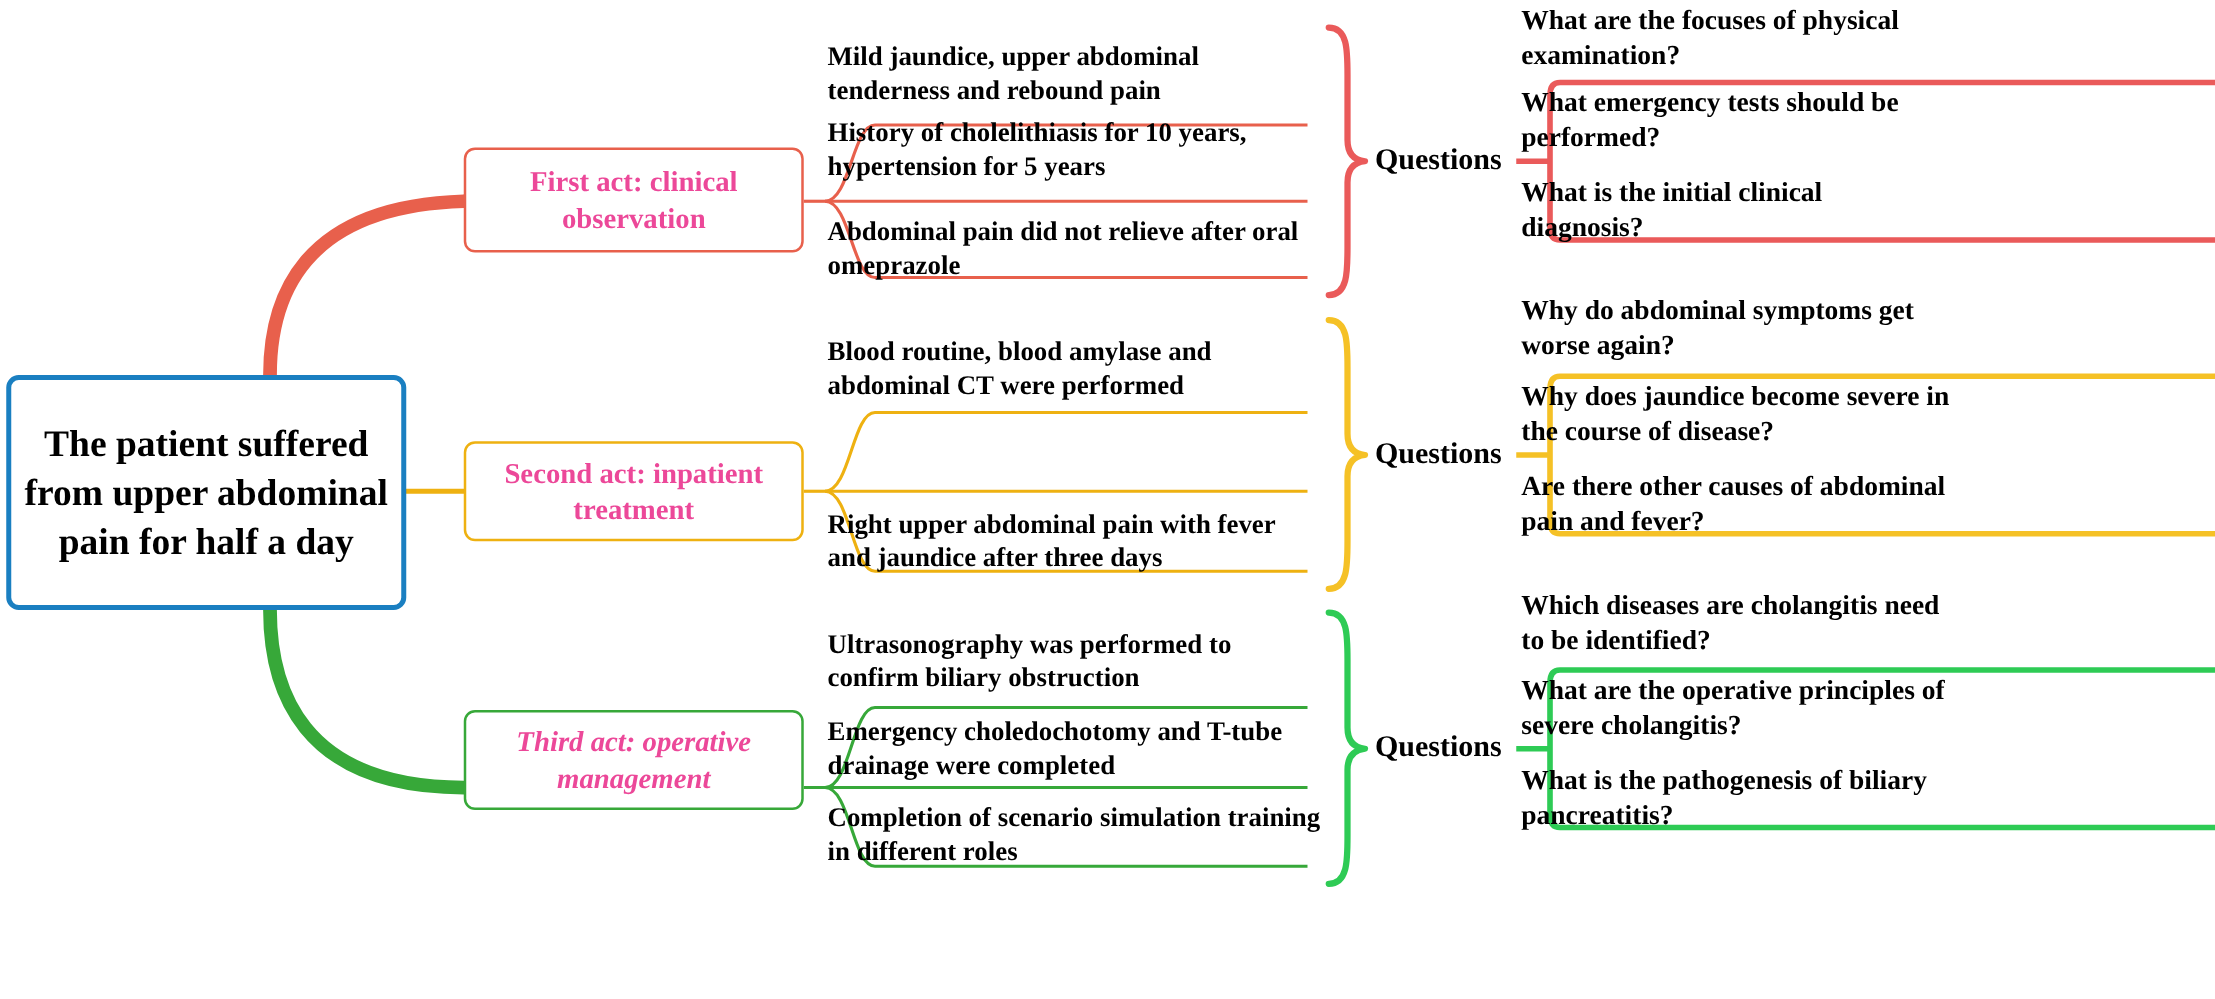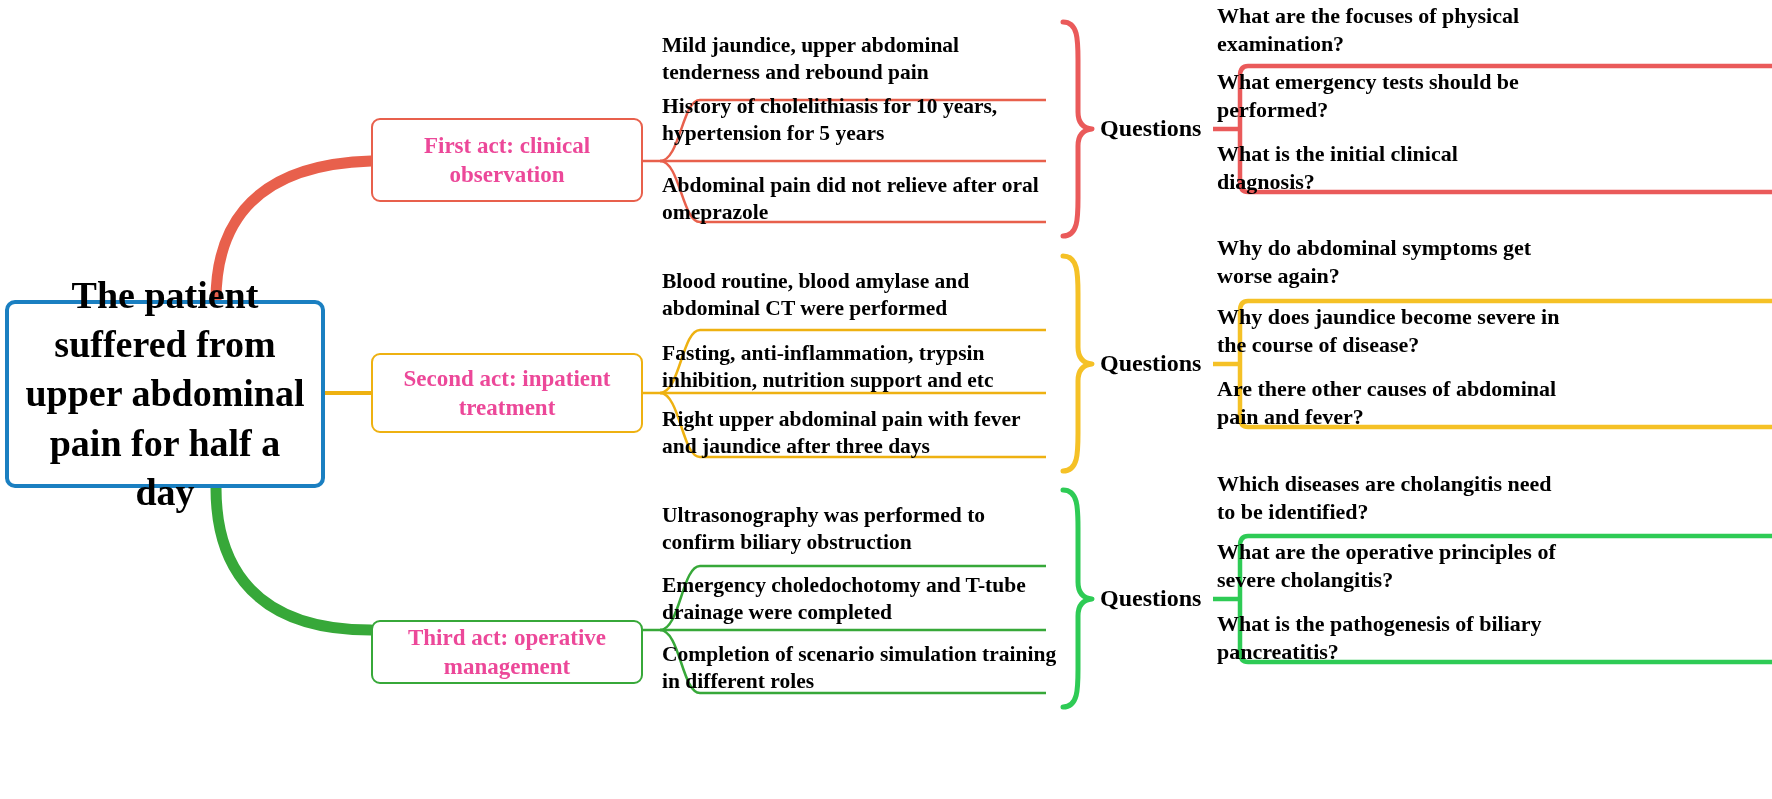--- a/index.html
+++ b/index.html
@@ -34,21 +34,21 @@
     border: 4px solid #1a7fc1;
     border-radius: 10px;
     background: #ffffff;
     display: flex;
     align-items: center;
     justify-content: center;
     text-align: center;
     z-index: 5;
   }
   .root-node .txt {
-    font-size: 38px;
+    font-size: 30px;
     font-weight: bold;
     line-height: 1.30;
     color: #000;
     padding: 0 10px;
   }
 
   
   .act-node {
     position: absolute;
     width: 272px;
@@ -62,21 +62,21 @@
   }
   .act-node .txt {
     font-size: 23px;
     font-weight: bold;
     line-height: 1.28;
     color: #ec4899;
     padding: 0 8px;
   }
   .act-1 { left: 371px; top: 118px; height: 84px; border: 2.5px solid #e8604c; }
   .act-2 { left: 371px; top: 353px; height: 80px; border: 2.5px solid #eeb111; }
-  .act-3 { left: 371px; top: 620px; height: 64px; border: 2.5px solid #37a839; }
+  .act-3 { left: 371px; top: 568px; height: 80px; border: 2.5px solid #37a839; font-style: italic; }
 
   
   .leaf {
     position: absolute;
     width: 396px;
     left: 662px;
     text-align: left;
     font-size: 21.5px;
     font-weight: bold;
     line-height: 1.27;
@@ -177,21 +177,20 @@
   </div>
   <div class="act-node act-3">
     <div class="txt">Third act: operative management</div>
   </div>
 
   <div class="leaf" style="top:32px">Mild jaundice, upper abdominal tenderness and rebound pain</div>
   <div class="leaf" style="top:93px">History of cholelithiasis for 10 years, hypertension for 5 years</div>
   <div class="leaf" style="top:172px">Abdominal pain did not relieve after oral omeprazole</div>
 
   <div class="leaf" style="top:268px">Blood routine, blood amylase and abdominal CT were performed</div>
-  <div class="leaf" style="top:340px">Fasting, anti-inflammation, trypsin inhibition, nutrition support and etc</div>
   <div class="leaf" style="top:406px">Right upper abdominal pain with fever and jaundice after three days</div>
 
   <div class="leaf" style="top:502px">Ultrasonography was performed to confirm biliary obstruction</div>
   <div class="leaf" style="top:572px">Emergency choledochotomy and T-tube drainage were completed</div>
   <div class="leaf" style="top:641px">Completion of scenario simulation training in different roles</div>
 
   <div class="q-label" style="left:1100px; top:115px">Questions</div>
   <div class="q-label" style="left:1100px; top:350px">Questions</div>
   <div class="q-label" style="left:1100px; top:585px">Questions</div>
 

